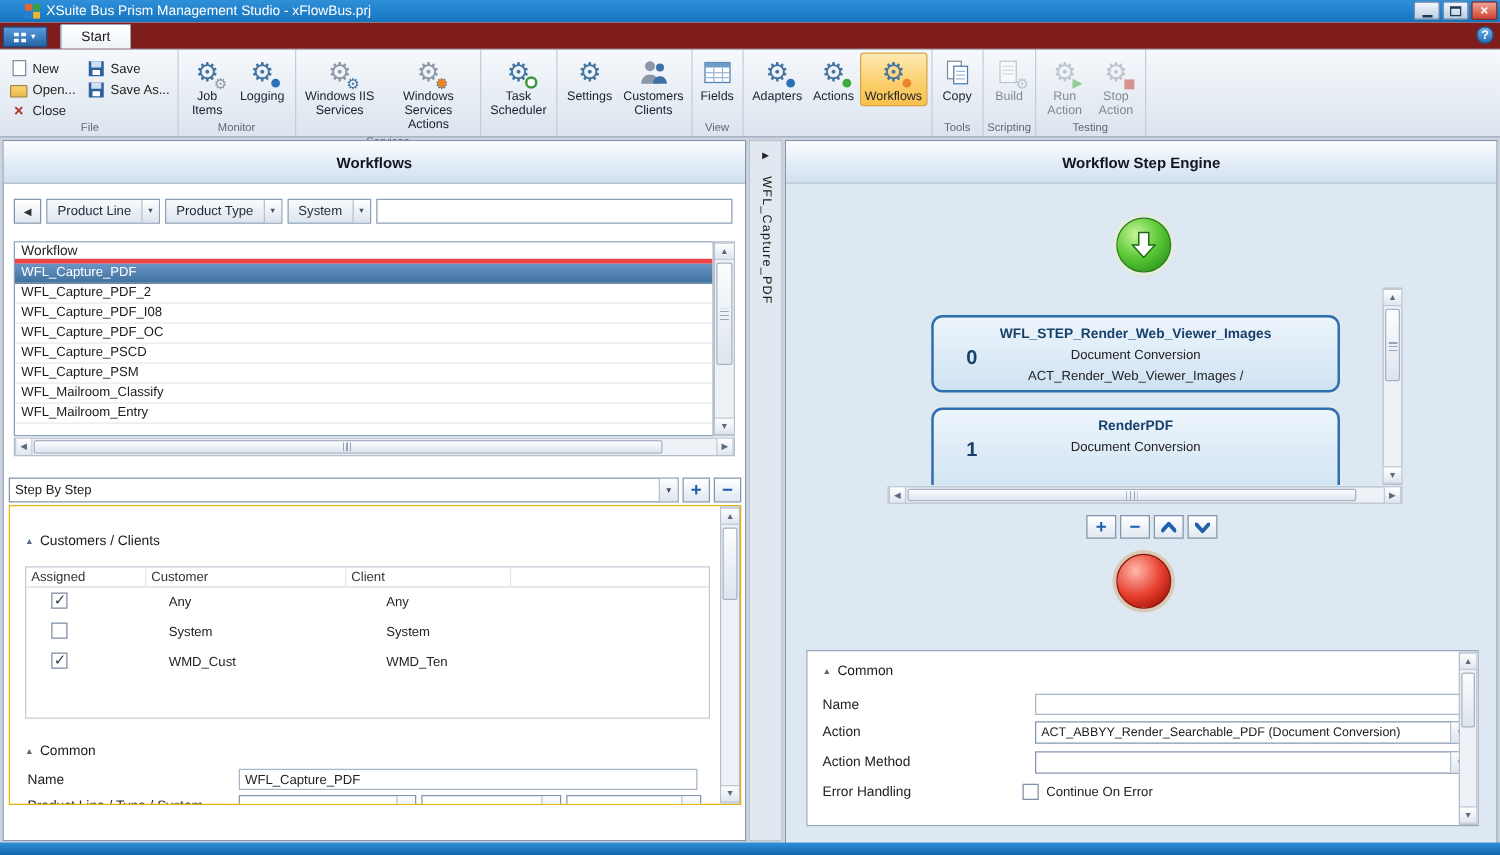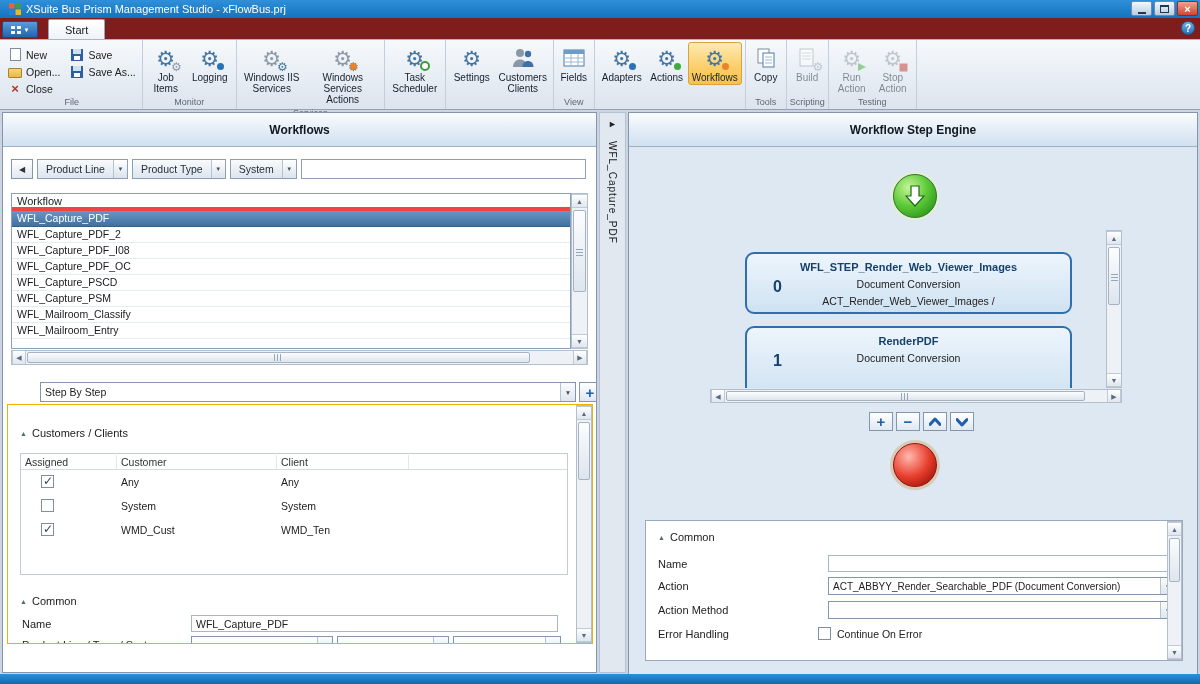--- a/index.html
+++ b/index.html
@@ -3,21 +3,21 @@
 <meta charset="utf-8">
 <style>
   * { margin:0; padding:0; box-sizing:border-box; }
   html,body { width:1200px; height:684px; overflow:hidden; }
   body { font-family:"Liberation Sans","DejaVu Sans",sans-serif; background:#ccd4df; }
   #root { position:relative; width:1200px; height:684px; background:#ccd4df; overflow:hidden; }
 
   
   .titlebar { position:absolute; left:0; top:0; width:1200px; height:18px;
     background:linear-gradient(#2f8fd9,#1473bd); display:flex; align-items:center;
-    padding-left:9px; color:#fff; font-size:11px; }
+    padding-left:20px; color:#fff; font-size:11px; }
   .titlebar .app-icon { margin-right:5px; display:flex; }
   .win-buttons { position:absolute; right:2px; top:1px; display:flex; gap:2px; }
   .winbtn { width:21px; height:15px; border:1px solid #6f8aa8; border-radius:2px;
     background:linear-gradient(#f2f7fc,#b9cde2); display:flex; align-items:center; justify-content:center; }
   .winbtn.close { background:linear-gradient(#f0a294,#cf4433); border-color:#8f2a1d; color:#fff;
     font-size:11px; font-weight:bold; line-height:10px; }
   .glyph-min { width:8px; height:2px; background:#203850; margin-top:8px; }
   .glyph-max { width:9px; height:8px; border:1px solid #203850; border-top:2px solid #203850; }
 
   
@@ -112,28 +112,28 @@
   .fb-label { padding:3px 8px 0; font-size:10.5px; color:#1d2a38; white-space:nowrap; }
   .fb-arrow { width:14px; border-left:1px solid #b6c2cf; display:flex; align-items:center; justify-content:center;
     font-size:6px; color:#42536a; background:linear-gradient(#fff,#dbe3ec); }
   .search { flex:1; height:20px; border:1px solid #8ba0b8; font-size:11px; padding:0 4px; font-family:inherit; }
   .wf-table { position:absolute; left:8px; top:46px; width:560px; height:156px; border:1px solid #8aa0b8; background:#fff; overflow:hidden; }
   .wf-head { height:17px; border-bottom:4px solid #ef4444; font-size:11px; color:#222; padding:1px 5px; background:#fff; }
   .wf-row { height:16px; line-height:15px; font-size:10.5px; color:#1a1a1a; padding:0 5px; border-bottom:1px solid #e6ebf1; white-space:nowrap; }
   .wf-row.selected { background:linear-gradient(#6a95c6,#40729f); color:#fff; border-bottom-color:#36618c; }
   .wf-vscroll { left:568px; top:46px; width:17px; height:156px; }
   .wf-hscroll { left:8px; top:203px; width:577px; height:15px; }
-  .step-row { position:absolute; left:4px; top:227px; width:586px; height:36px; display:flex; gap:3px; align-items:center;margin-left:33px; }
+  .step-row { position:absolute; left:4px; top:227px; width:586px; height:36px; display:flex; gap:3px; align-items:center; }
   .step-row .combo { position:relative; flex:1; height:20px; }
   .left-form { position:absolute; left:4px; top:257px; width:586px; height:240px; border:1px solid #eab308; background:#fff; overflow:hidden; }
   .cust-table { position:absolute; left:12px; top:48px; width:548px; height:122px; border:1px solid #c3ccd6; background:#fff; }
   .ct-head, .ct-row { display:flex;align-items:center; }
   .ct-head { height:16px; border-bottom:1px solid #d4dbe3; font-size:10.5px; color:#333; }
   .ct-head span { padding:1px 4px; border-right:1px solid #e3e8ee; }
-  .ct-row { height:24px; align-items:center; font-size:10.5px; color:#222; }
+  .ct-row { height:24px; align-items:center; font-size:10.5px; color:#222;gap:14px; }
   .ct-row .c2, .ct-row .c3 { padding:0 4px; }
   .c1 { width:96px; } .c2 { width:160px; } .c3 { width:132px; } .c4 { flex:1; border-right:none !important; }
   .c1 .checkbox { margin-left:20px; }
   .lf-vscroll { right:0; top:0; bottom:0; width:16px; }
 
   
   .bigbtn { position:absolute; width:44px; height:44px; border-radius:50%; display:flex; align-items:center; justify-content:center; }
   .bigbtn.green { left:264px; top:27px; border:1px solid #2a7c1a;
     background:radial-gradient(circle at 35% 30%, #c8f59a, #5fcb3a 45%, #2e9a1d 82%);
     box-shadow:0 0 0 3px #e4ecdf, 0 1px 3px rgba(0,0,0,.35); }

